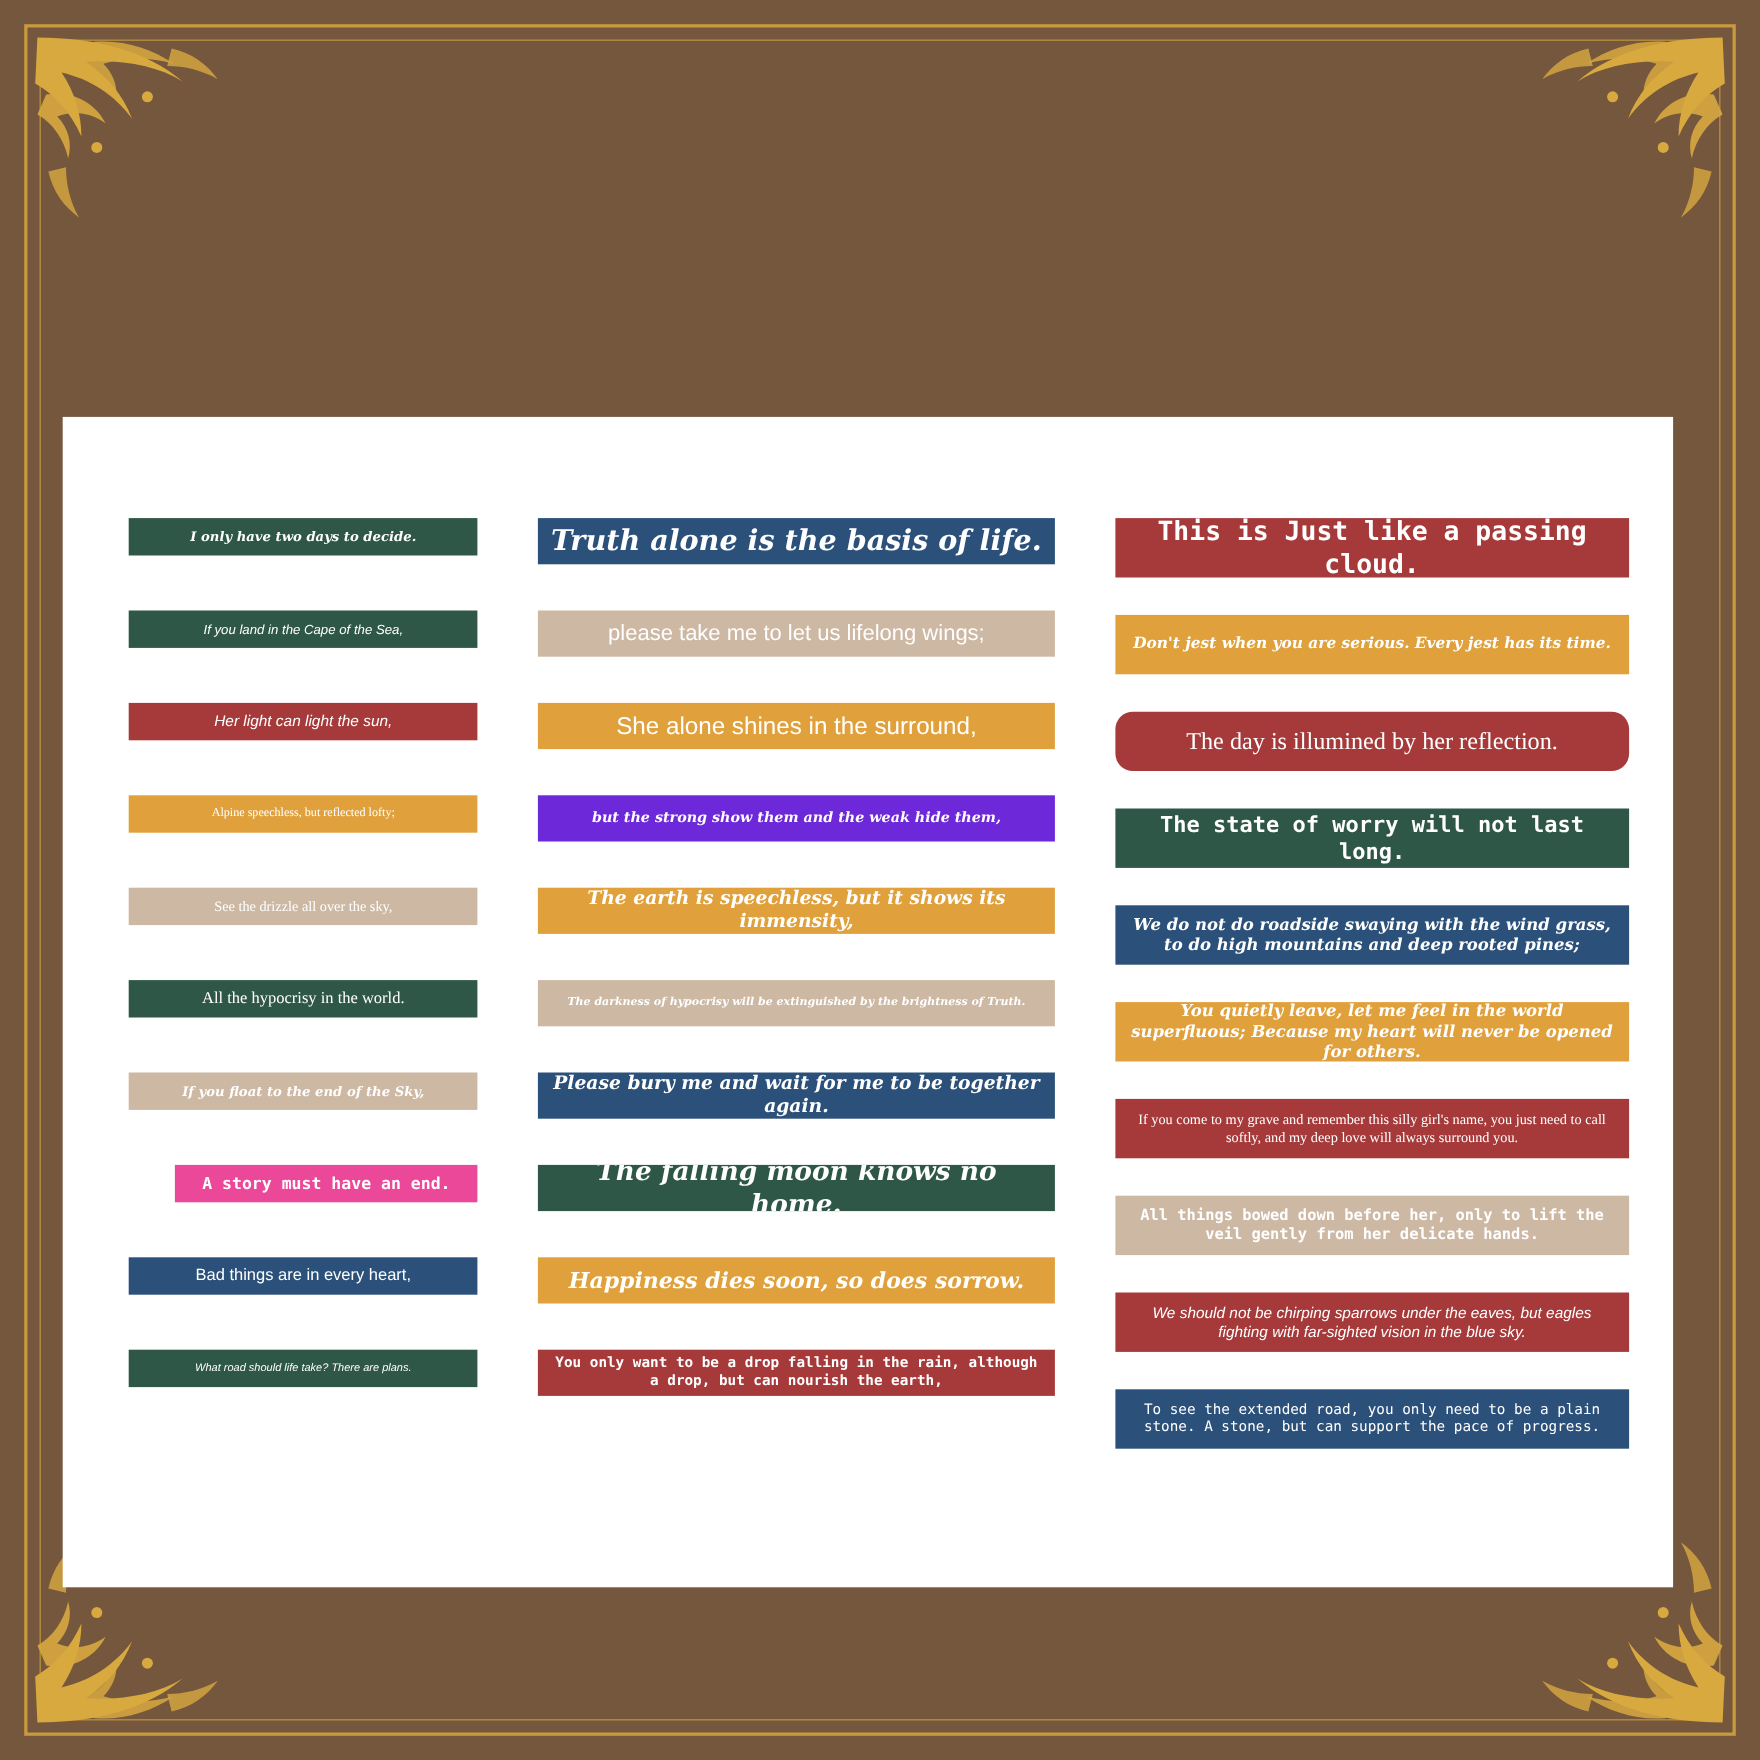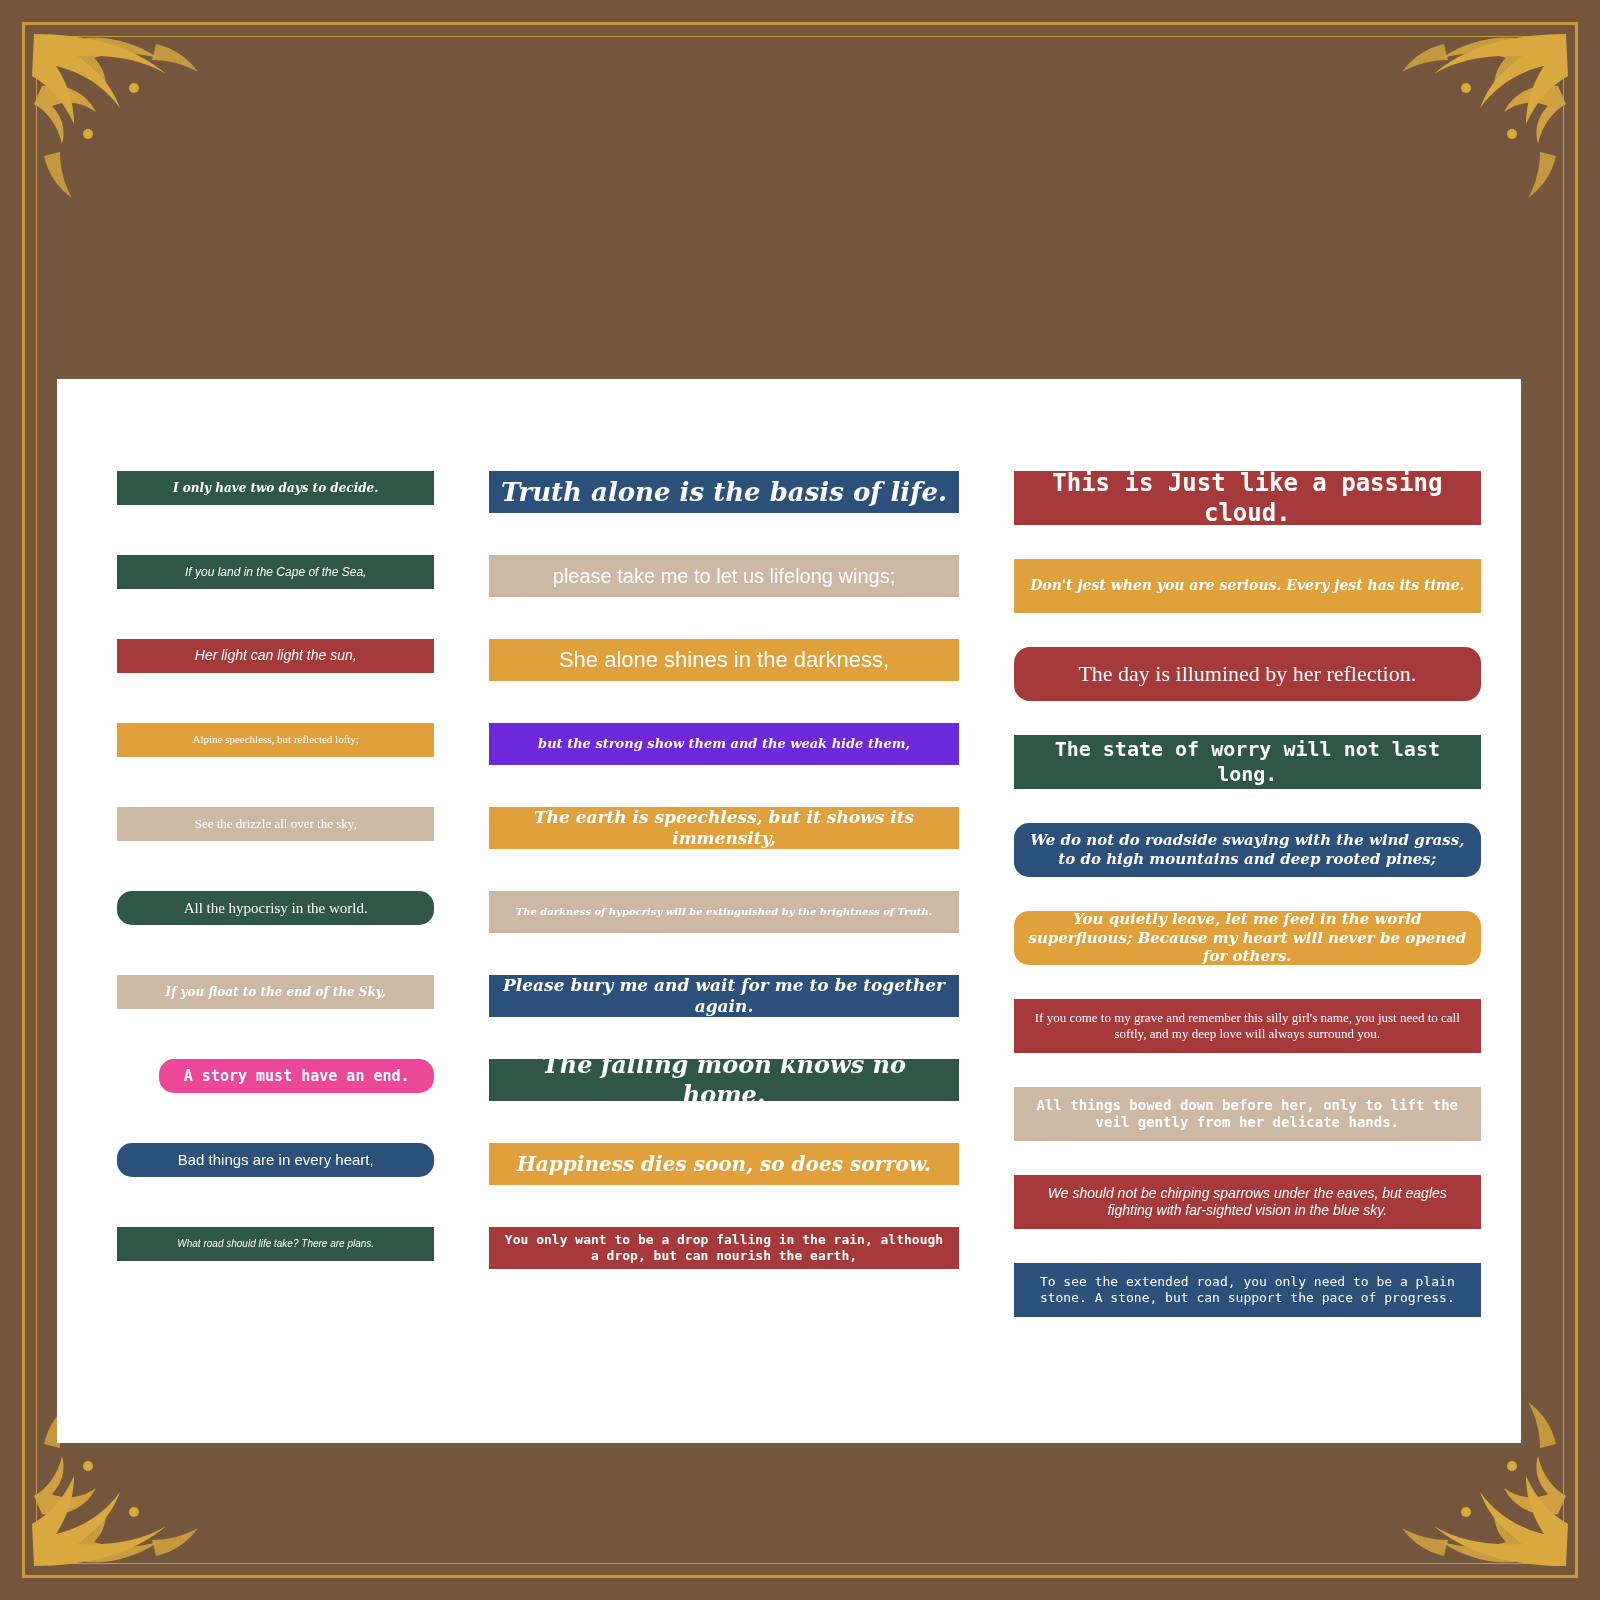--- a/index.html
+++ b/index.html
@@ -104,21 +104,21 @@
   .f-sans     { font-family: "Liberation Sans", sans-serif; }
   .f-sans-i   { font-family: "Liberation Sans", sans-serif; font-style: italic; }
   .f-mono     { font-family: "DejaVu Sans Mono", monospace; font-weight: bold; }
   .f-mono-l   { font-family: "DejaVu Sans Mono", monospace; }
 
   .s-10 { font-size: 10px; }
   .s-11 { font-size: 11px; }
   .s-12 { font-size: 12px; }
   .s-13 { font-size: 13px; }
   .s-14 { font-size: 14px; }
-  .s-15 { font-size: 15px; border-radius: 15px; }
+  .s-15 { font-size: 15px; }
   .s-17 { font-size: 17px; }
   .s-20 { font-size: 20px; }
   .s-22 { font-size: 22px; }
   .s-24 { font-size: 24px; }
   .s-26 { font-size: 26px; }
 
   .lh-tight { line-height: 1.25; }
 </style>
 </head>
 <body>
@@ -193,21 +193,21 @@
         <div class="band f-serif s-15 lh-tight" style="background: rgb(46, 87, 72);">All the hypocrisy in the world.</div>
         <div class="band f-script s-12 lh-tight" style="background: rgb(205, 184, 164);">If you float to the end of the Sky,</div>
         <div class="band f-mono s-15 lh-tight" style="background: #ec4899; margin-left: 42px;">A story must have an end.</div>
         <div class="band f-sans s-15 lh-tight" style="background: rgb(43, 80, 121);">Bad things are in every heart,</div>
         <div class="band f-sans-i s-10 lh-tight" style="background: rgb(46, 87, 72);">What road should life take? There are plans.</div>
       </div>
 
       <div class="col c2">
         <div class="band f-script s-26 lh-tight" style="background: rgb(43, 80, 121);">Truth alone is the basis of life.</div>
         <div class="band f-sans s-20 lh-tight" style="background: rgb(205, 184, 164);">please take me to let us lifelong wings;</div>
-        <div class="band f-sans s-22 lh-tight" style="background: rgb(224, 161, 60);">She alone shines in the darkness,</div>
+        <div class="band f-sans s-22 lh-tight" style="background: rgb(224, 161, 60);">She alone shines in the surround,</div>
         <div class="band f-script s-13 lh-tight" style="background: #6d28d9;">but the strong show them and the weak hide them,</div>
         <div class="band f-script s-17 lh-tight" style="background: rgb(224, 161, 60);">The earth is speechless, but it shows its immensity,</div>
         <div class="band f-script s-10 lh-tight" style="background: rgb(205, 184, 164);">The darkness of hypocrisy will be extinguished by the brightness of Truth.</div>
         <div class="band f-script s-17 lh-tight" style="background: rgb(43, 80, 121);">Please bury me and wait for me to be together again.</div>
         <div class="band f-script s-24 lh-tight" style="background: rgb(46, 87, 72);">The falling moon knows no home.</div>
         <div class="band f-script s-20 lh-tight" style="background: rgb(224, 161, 60);">Happiness dies soon, so does sorrow.</div>
         <div class="band f-mono s-13 lh-tight" style="background: rgb(166, 58, 58);">You only want to be a drop falling in the rain, although a drop, but can nourish the earth,</div>
       </div>
 
       <div class="col c3">

